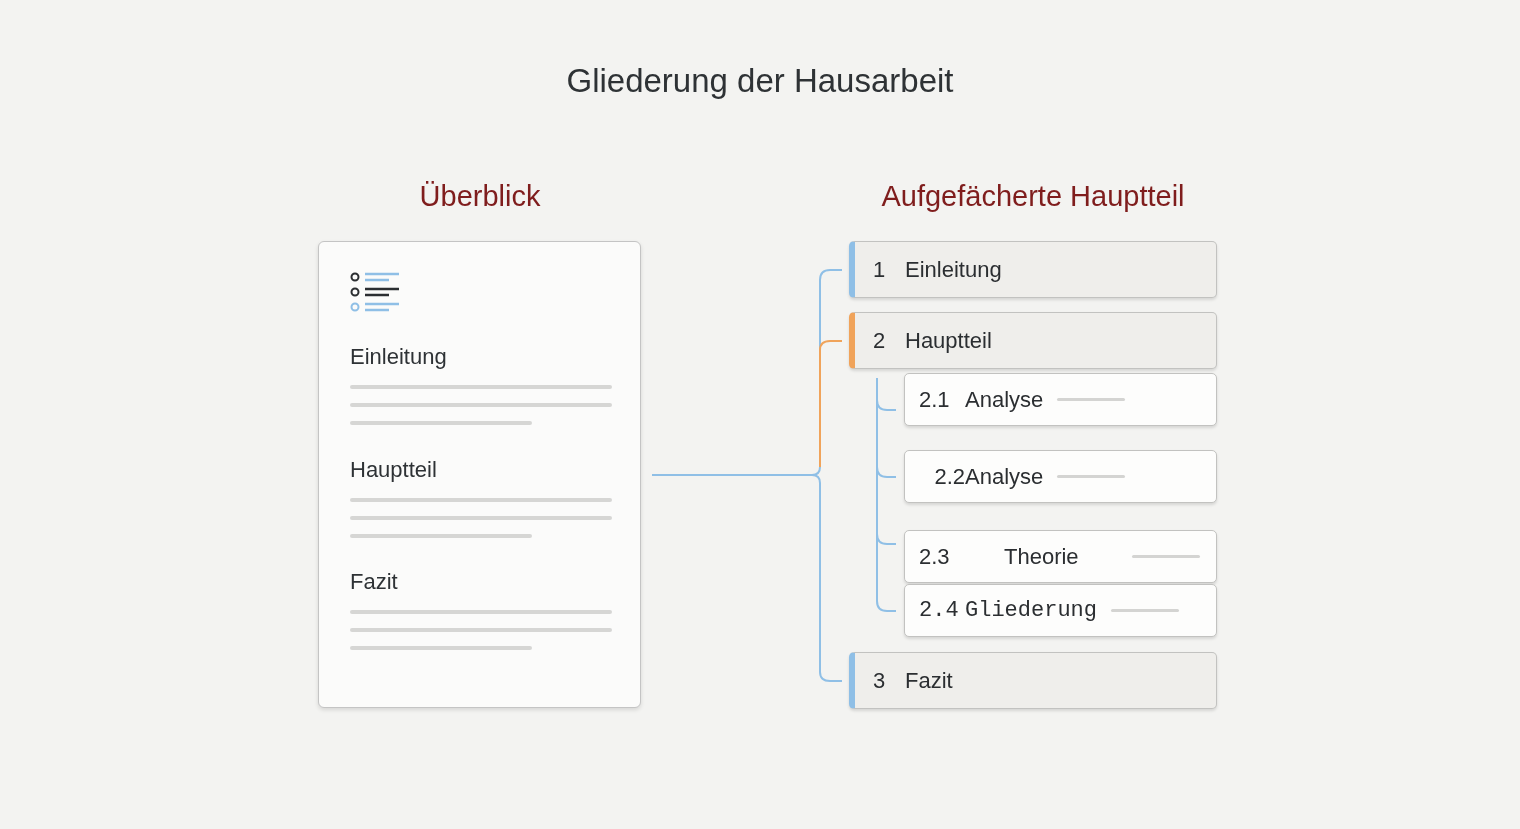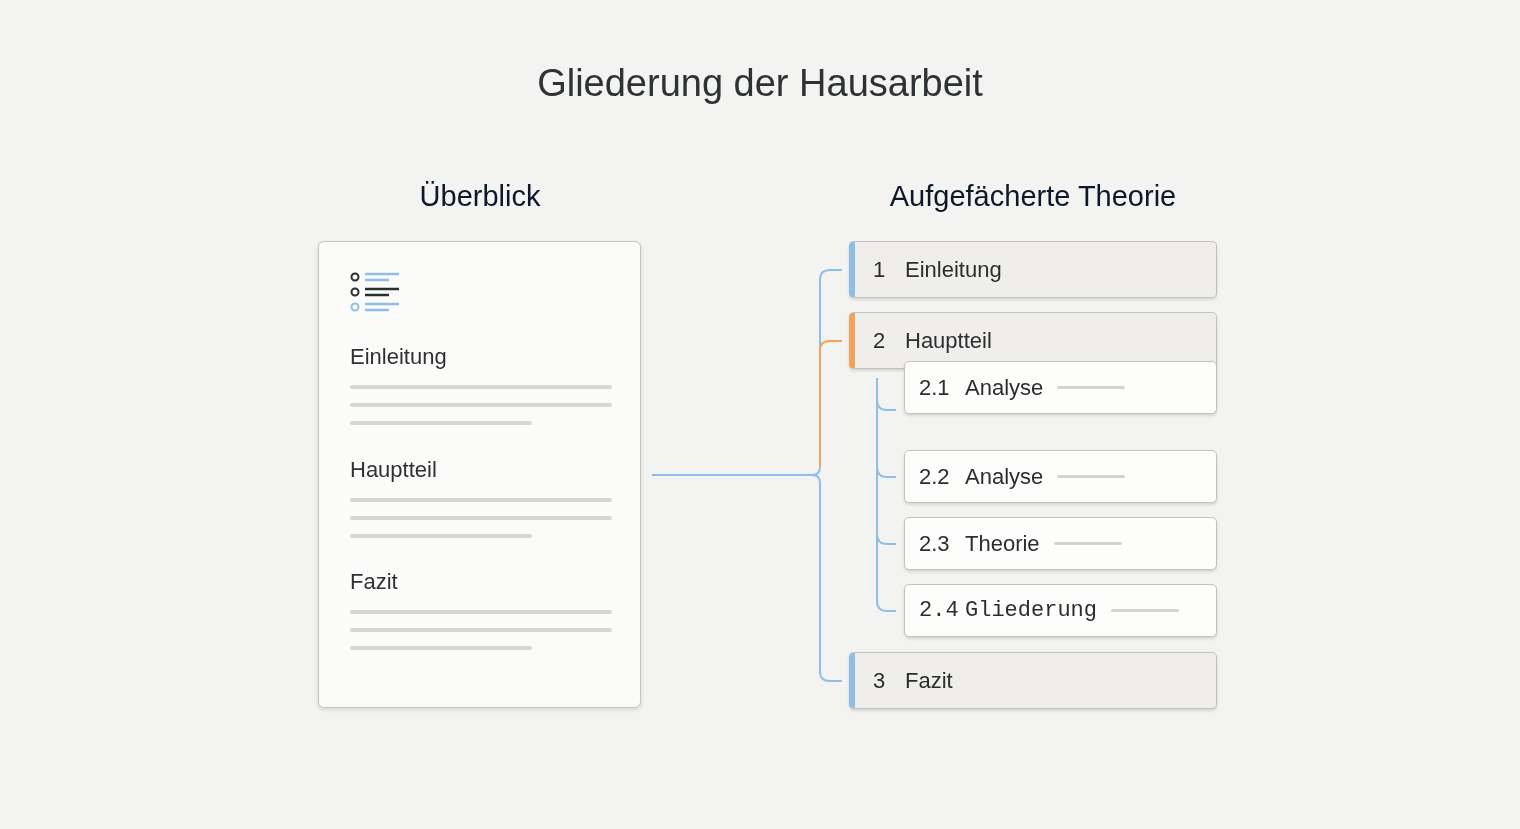--- a/index.html
+++ b/index.html
@@ -1,37 +1,37 @@
 <!DOCTYPE html>
 <html><head>
 <meta charset="utf-8">
 <style>
   html,body{margin:0;padding:0;}
   body{width:1520px;height:829px;background:#f3f3f1;position:relative;overflow:hidden;font-family:"Liberation Sans","DejaVu Sans",sans-serif;color:#2b2e31;}
-  .title{position:absolute;top:62px;left:0;width:1520px;text-align:center;font-size:38px;color:#2e3235;}
-  .sub{position:absolute;top:180px;font-size:29px;color:#0f172a;text-align:center;}
+  .title{position:absolute;top:62px;left:0;width:1520px;text-align:center;font-size:33px;color:#2e3235;}
+  .sub{position:absolute;top:180px;font-size:29px;color:#7f1d1d;text-align:center;}
   .doc{position:absolute;left:318px;top:241px;width:323px;height:467px;background:#fbfbfa;border:1.5px solid #c4c4c4;border-radius:6px;box-shadow:0 2px 4px rgba(0,0,0,0.12);box-sizing:border-box;}
   .doc-head{position:absolute;left:31px;font-size:22px;color:#2e3235;}
   .bar{position:absolute;left:31px;height:4px;background:#d6d6d4;border-radius:2px;}
   .box{position:absolute;box-sizing:border-box;border:1.5px solid #c2c2c0;border-radius:5px;box-shadow:0 2px 3px rgba(0,0,0,0.12);display:flex;align-items:center;font-size:22px;color:#2b2e31;}
   .main{left:849px;width:368px;height:57px;background:#efeeeb;border-left-width:6px;padding-left:18px;}
   .subbox{left:904px;width:313px;height:53px;background:#fdfdfc;padding-left:14px;}
   .num{display:inline-block;}
   .main .num{width:32px;}
   .subbox .num{width:46px;}
   .dash{display:inline-block;height:3px;width:68px;background:#d4d4d2;border-radius:2px;margin-left:14px;}
   svg.lines{position:absolute;left:0;top:0;}
 </style>
 </head>
 <body>
 
 <div class="title">Gliederung der Hausarbeit</div>
 
 <div class="sub" style="left:320px;width:320px;">Überblick</div>
-<div class="sub" style="left:849px;width:368px;">Aufgefächerte Theorie</div>
+<div class="sub" style="left:849px;width:368px;">Aufgefächerte Hauptteil</div>
 
 <svg class="lines" width="1520" height="829">
   <g fill="none" stroke-width="2">
     <path d="M652 475 H812 Q820 475 820 467 V280 Q820 270 830 270 H842" stroke="#8fbfe6"></path>
     <path d="M812 475 Q820 475 820 483 V672 Q820 681 830 681 H842" stroke="#8fbfe6"></path>
     <path d="M820 467 V350 Q820 341 830 341 H842" stroke="#f0a35a"></path>
     <path d="M877 378 V400 Q877 410 887 410 H896" stroke="#8fbfe6"></path>
     <path d="M877 400 V467 Q877 477 887 477 H896" stroke="#8fbfe6"></path>
     <path d="M877 467 V534 Q877 544 887 544 H896" stroke="#8fbfe6"></path>
     <path d="M877 534 V601 Q877 611 887 611 H896" stroke="#8fbfe6"></path>
@@ -70,33 +70,33 @@
 <div class="box main" style="top:241px;border-left-color:#8fbfe6;">
   <span class="num">1</span>
   <span>Einleitung</span>
 </div>
 
 <div class="box main" style="top:312px;border-left-color:#f0a35a;">
   <span class="num">2</span>
   <span>Hauptteil</span>
 </div>
 
-<div class="box subbox" style="top:361px;">
+<div class="box subbox" style="top:373px;">
   <span class="num">2.1</span>
   <span>Analyse</span>
   <span class="dash"></span>
 </div>
 
-<div class="box subbox" style="top:450px;">
+<div class="box subbox" style="top:450px;text-align:right;">
   <span class="num">2.2</span>
   <span>Analyse</span>
   <span class="dash"></span>
 </div>
 
-<div class="box subbox" style="top:517px;">
+<div class="box subbox" style="top:530px;gap:39px;">
   <span class="num">2.3</span>
   <span>Theorie</span>
   <span class="dash"></span>
 </div>
 
 <div class="box subbox" style="top:584px;font-family:Liberation Mono, monospace;">
   <span class="num">2.4</span>
   <span>Gliederung</span>
   <span class="dash"></span>
 </div>

